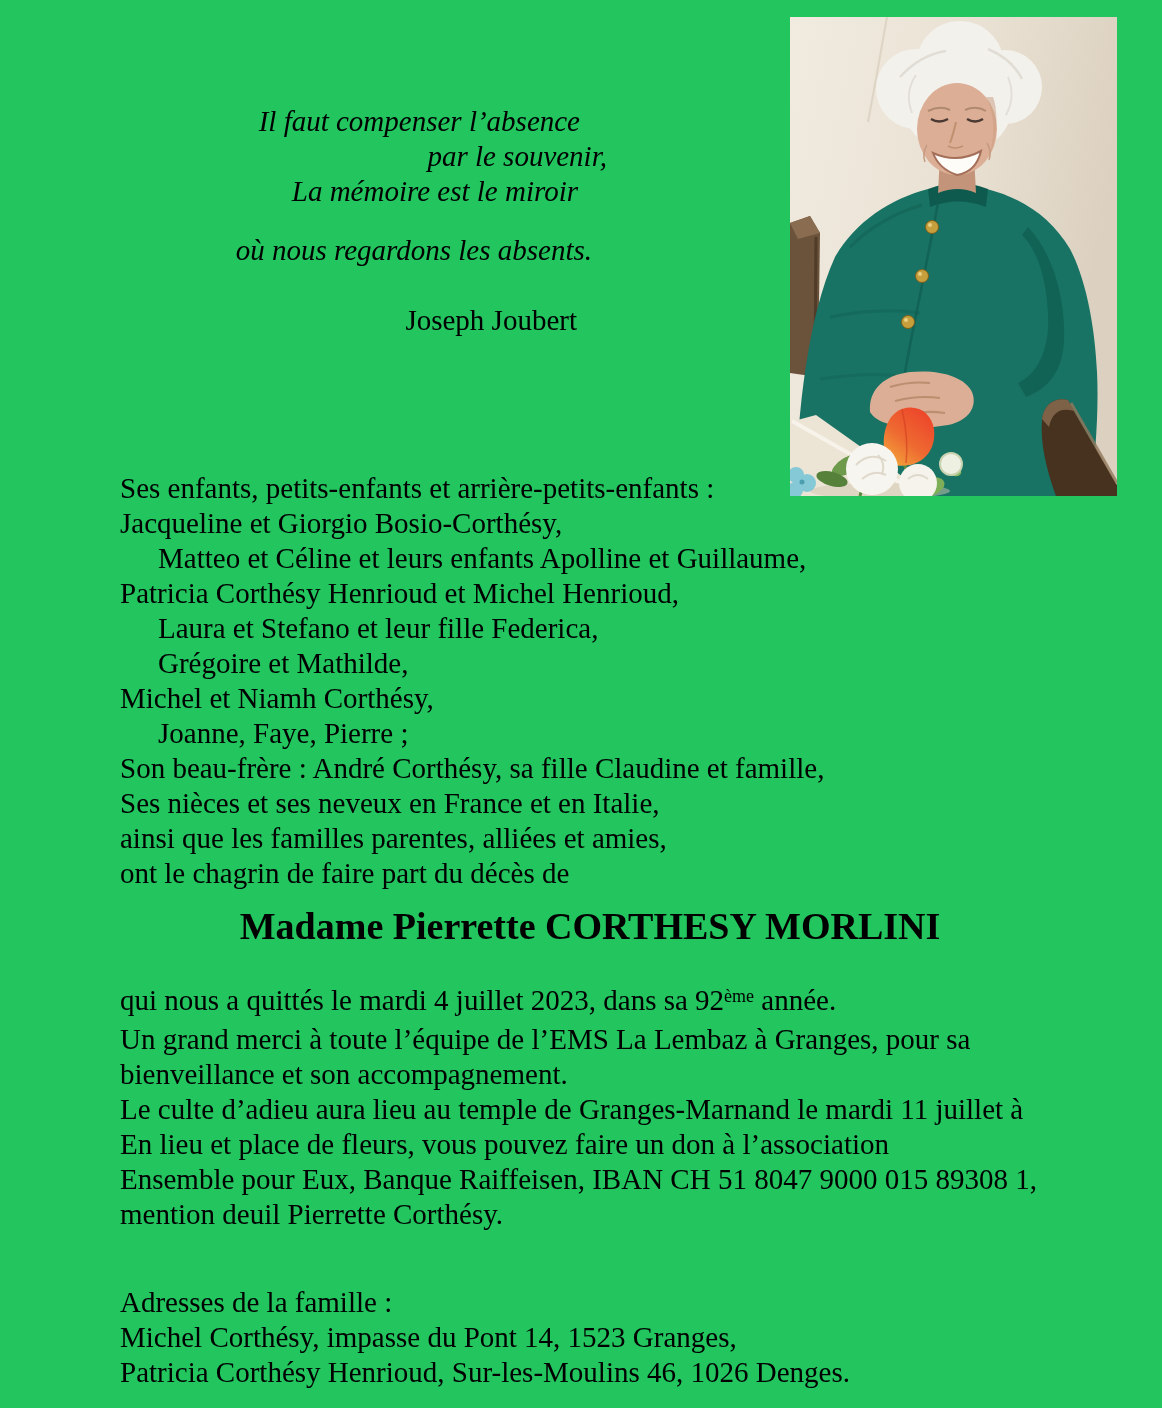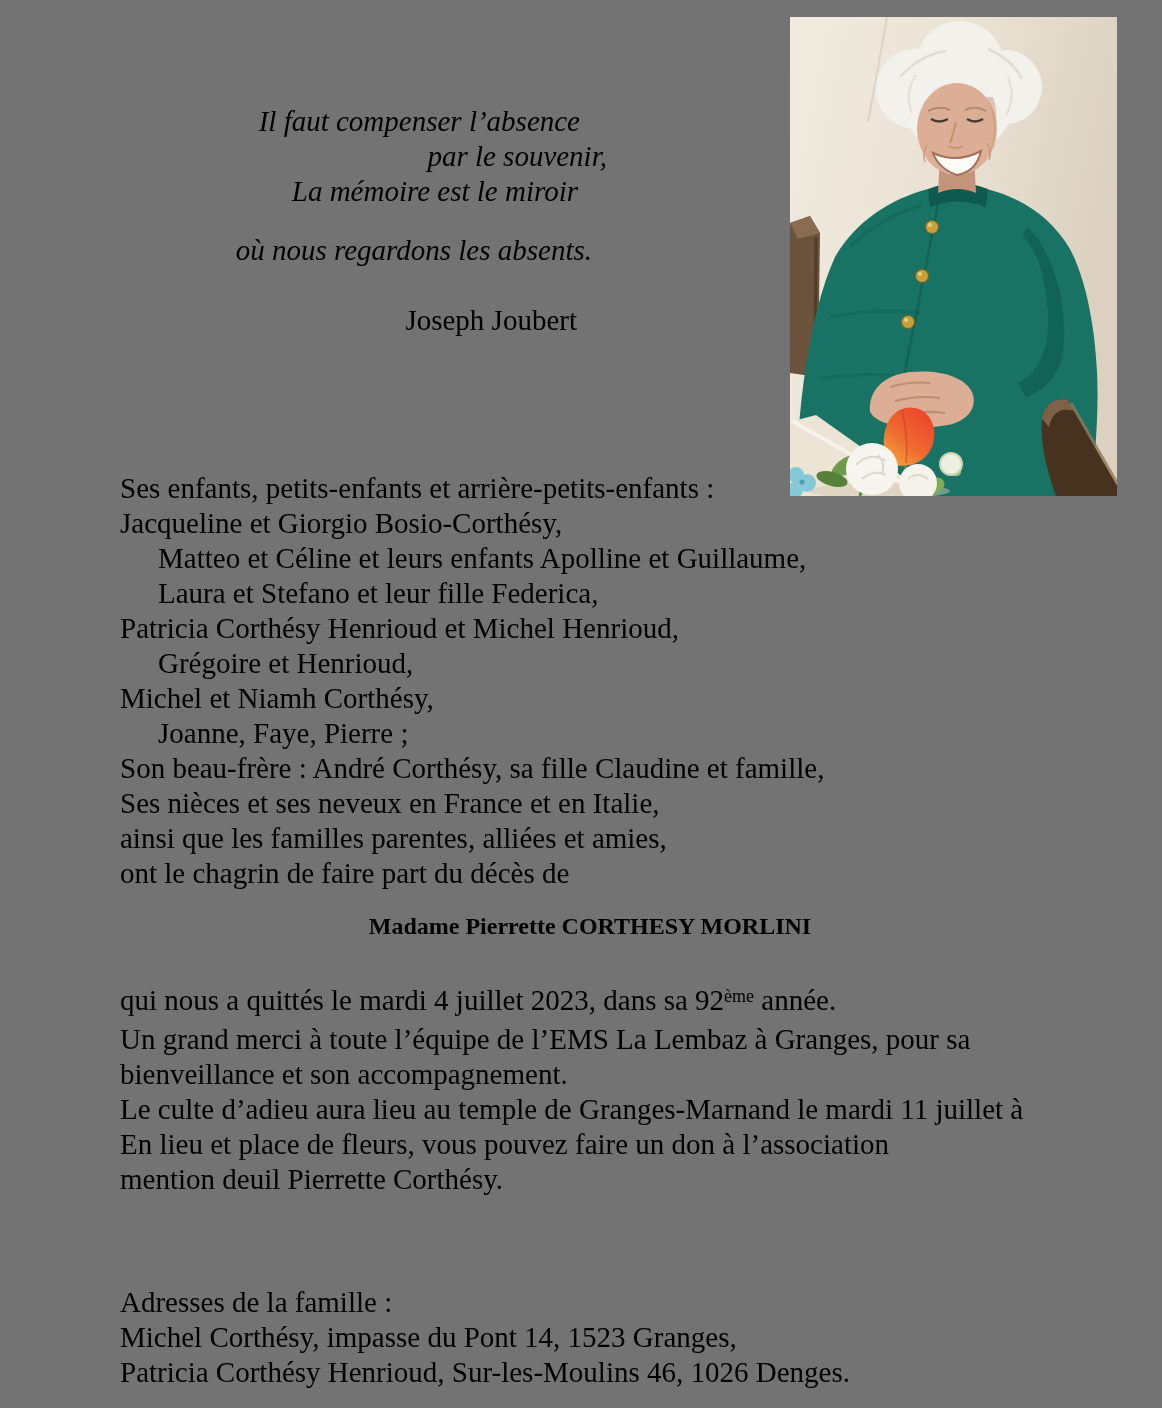--- a/index.html
+++ b/index.html
@@ -1,20 +1,20 @@
 <!DOCTYPE html>
 <html><head>
 <meta charset="utf-8">
 <style>
   html, body { margin: 0; padding: 0; background: #ffffff; }
   .page {
     position: relative;
     width: 1162px;
     height: 1408px;
-    background: #737373;
+    background: #22c55e;
     overflow: hidden;
     font-family: "Liberation Serif", "DejaVu Serif", serif;
     color: #000000;
   }
   .line { white-space: nowrap; }
   .b { font-weight: normal; }
 
   
   .quote {
     position: absolute;
@@ -47,21 +47,21 @@
     line-height: 35px;
   }
   .indent { padding-left: 38px; }
 
   
   .title {
     position: absolute;
     left: 120px; top: 903px;
     width: 940px;
     margin: 0;
-    font-size: 24px;
+    font-size: 38px;
     line-height: 46px;
     font-weight: bold;
     text-align: center;
     white-space: nowrap;
   }
 
   
   .details {
     position: absolute;
     left: 120px; top: 983px;
@@ -210,39 +210,40 @@
           <circle cx="12" cy="465" r="2.5" fill="#4d9fb0"></circle>
         </g>
       </g>
     </svg>
   </div>
 
   <div class="family">
     <div class="line"><span>Ses enfants, petits-enfants et arrière-petits-enfants :</span></div>
     <div class="line"><span>Jacqueline et Giorgio </span><span class="b">Bosio-Corthésy</span><span>,</span></div>
     <div class="line indent"><span>Matteo et Céline et leurs enfants Apolline et Guillaume,</span></div>
+    <div class="line"><span>Patricia </span><span class="b">Corthésy Henrioud</span><span> et Michel </span><span class="b">Henrioud</span><span>,</span></div>
     <div class="line indent"><span>Laura et Stefano et leur fille Federica,</span></div>
-    <div class="line"><span>Patricia </span><span class="b">Corthésy Henrioud</span><span> et Michel </span><span class="b">Henrioud</span><span>,</span></div>
-    <div class="line indent"><span>Grégoire et Henrioud,</span></div>
+    <div class="line indent"><span>Grégoire et Mathilde,</span></div>
     <div class="line"><span>Michel et Niamh </span><span class="b">Corthésy</span><span>,</span></div>
     <div class="line indent"><span>Joanne, Faye, Pierre ;</span></div>
     <div class="line"><span>Son beau-frère : André </span><span class="b">Corthésy,</span><span> sa fille Claudine et famille,</span></div>
     <div class="line"><span>Ses nièces et ses neveux en France et en Italie,</span></div>
     <div class="line"><span>ainsi que les familles parentes, alliées et amies,</span></div>
     <div class="line"><span>ont le chagrin de faire part du décès de</span></div>
   </div>
 
   <h1 class="title">Madame Pierrette CORTHESY MORLINI</h1>
 
   <div class="details">
     <div class="line"><span>qui nous a quittés le mardi 4 juillet 2023, dans sa 92</span><span class="sup">ème</span><span> année.</span></div>
     <div class="line"><span>Un grand merci à toute l’équipe de l’EMS La Lembaz à Granges, pour sa</span></div>
     <div class="line"><span>bienveillance et son accompagnement.</span></div>
     <div class="line"><span>Le culte d’adieu aura lieu au temple de Granges-Marnand le mardi 11 juillet à</span></div>
     <div class="line"><span>En lieu et place de fleurs, vous pouvez faire un don à l’association</span></div>
+    <div class="line"><span>Ensemble pour Eux, Banque Raiffeisen, IBAN CH 51 8047 9000 015 89308 1,</span></div>
     <div class="line"><span>mention deuil Pierrette Corthésy.</span></div>
   </div>
 
   <div class="addresses">
     <div class="line"><span>Adresses de la famille :</span></div>
     <div class="line"><span>Michel Corthésy, impasse du Pont 14, 1523 </span><span class="b">Granges</span><span>,</span></div>
     <div class="line"><span>Patricia Corthésy Henrioud, Sur-les-Moulins 46, 1026 </span><span class="b">Denges</span><span>.</span></div>
   </div>
 
 </div>

